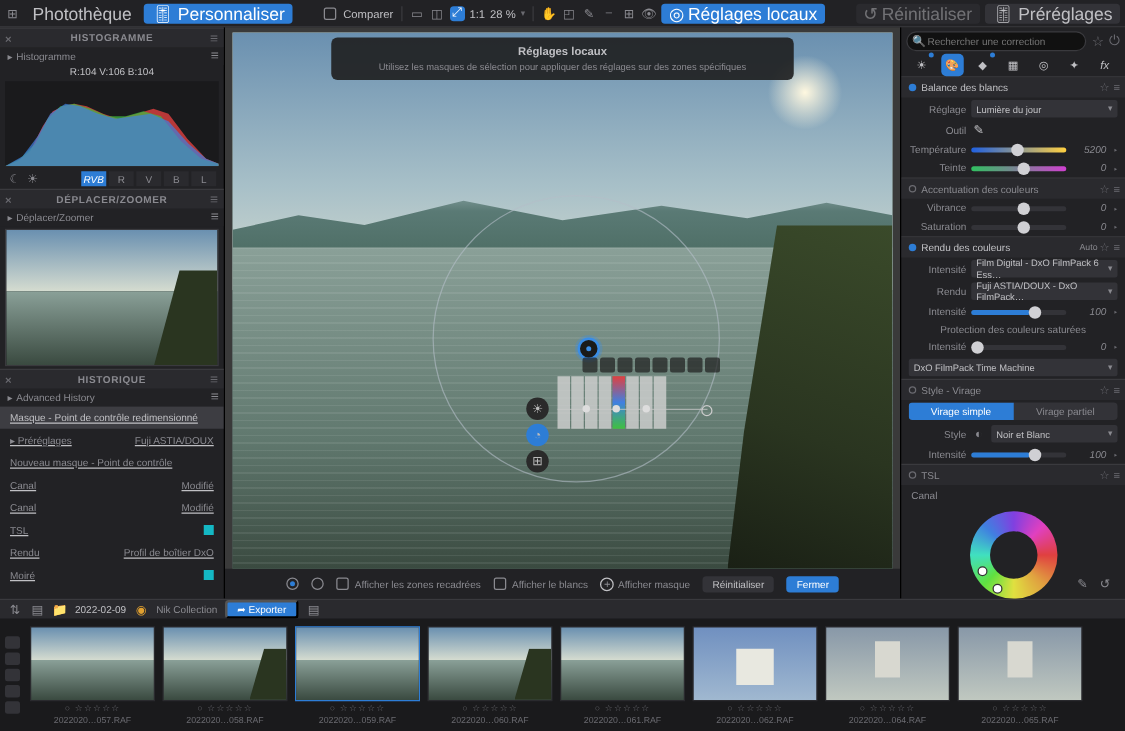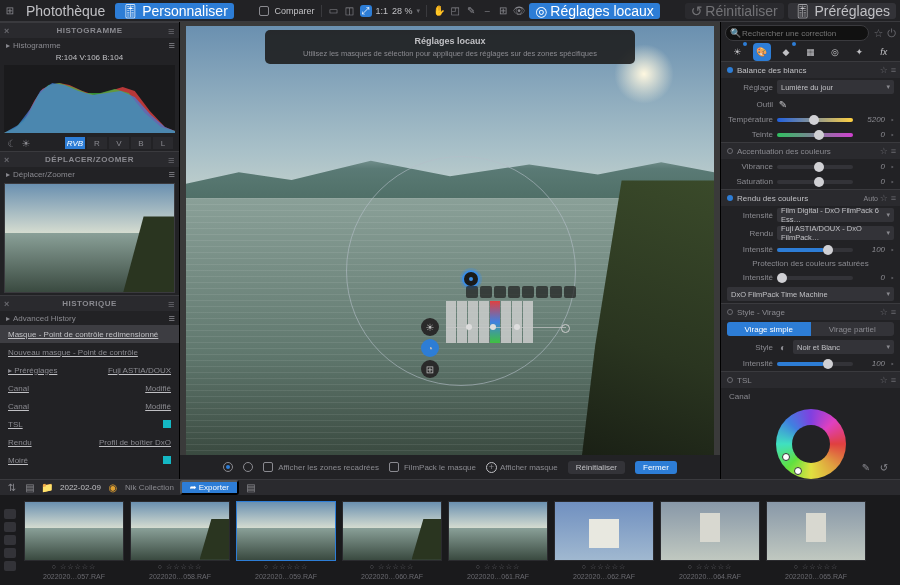--- a/index.html
+++ b/index.html
@@ -255,26 +255,26 @@
         <span style="margin-right:3px">▸</span>
         <span>Advanced History</span>
         <span class="menu">≡</span>
       </div>
     <div class="hist-list" id="hist-list">
         <div class="hist-row sel">
           <span>Masque - Point de contrôle redimensionné</span>
           <span></span>
         </div>
         <div class="hist-row">
+          <span>▸ Préréglages</span>
+          <span>Fuji ASTIA/DOUX</span>
+        </div>
+        <div class="hist-row">
           <span>Nouveau masque - Point de contrôle</span>
           <span></span>
-        </div>
-        <div class="hist-row">
-          <span>▸ Préréglages</span>
-          <span>Fuji ASTIA/DOUX</span>
         </div>
         <div class="hist-row">
           <span>Canal</span>
           <span>Modifié</span>
         </div>
         <div class="hist-row">
           <span>Canal</span>
           <span>Modifié</span>
         </div>
         <div class="hist-row">
@@ -338,21 +338,21 @@
     </div>
     <div class="center-bot">
       <span class="radio on"></span>
       <span class="radio"></span>
       <div class="cb-item">
           <span class="check"></span>
           <span>Afficher les zones recadrées</span>
         </div>
       <div class="cb-item">
           <span class="check"></span>
-          <span>FilmPack le masque</span>
+          <span>Afficher le blancs</span>
         </div>
       <div class="cb-item">
           <span class="plus-circ">+</span>
           <span>Afficher masque</span>
         </div>
       <div class="cb-btn">Réinitialiser</div>
       <div class="cb-btn accent">Fermer</div>
     </div>
   </div>
 

